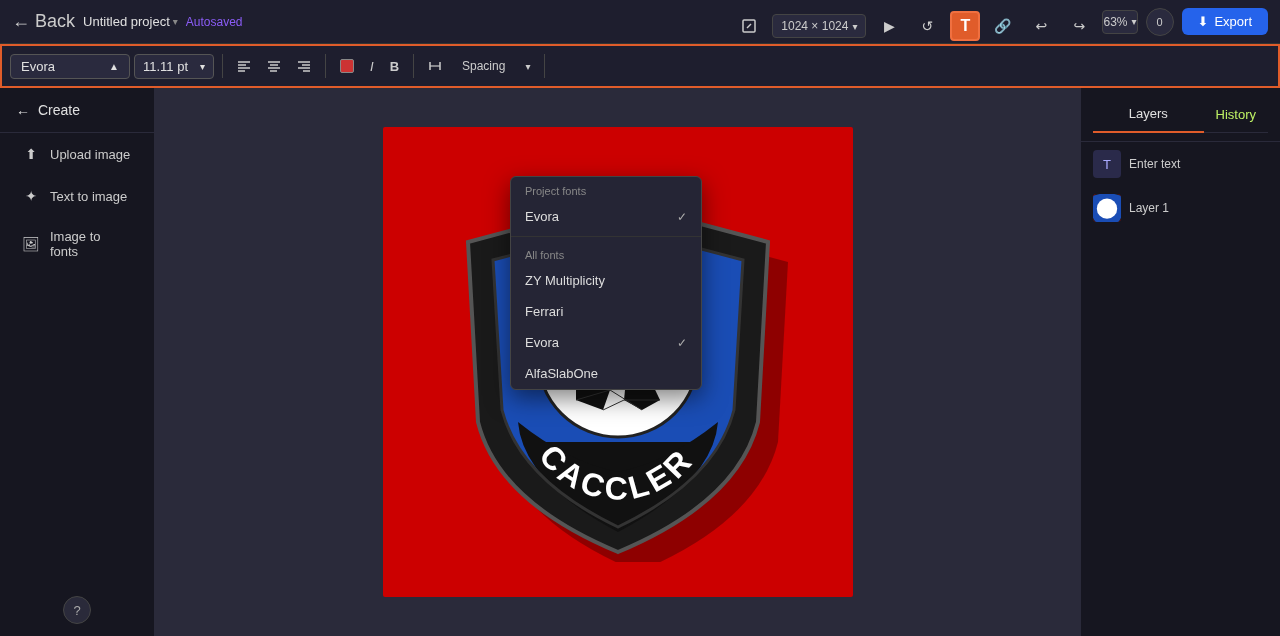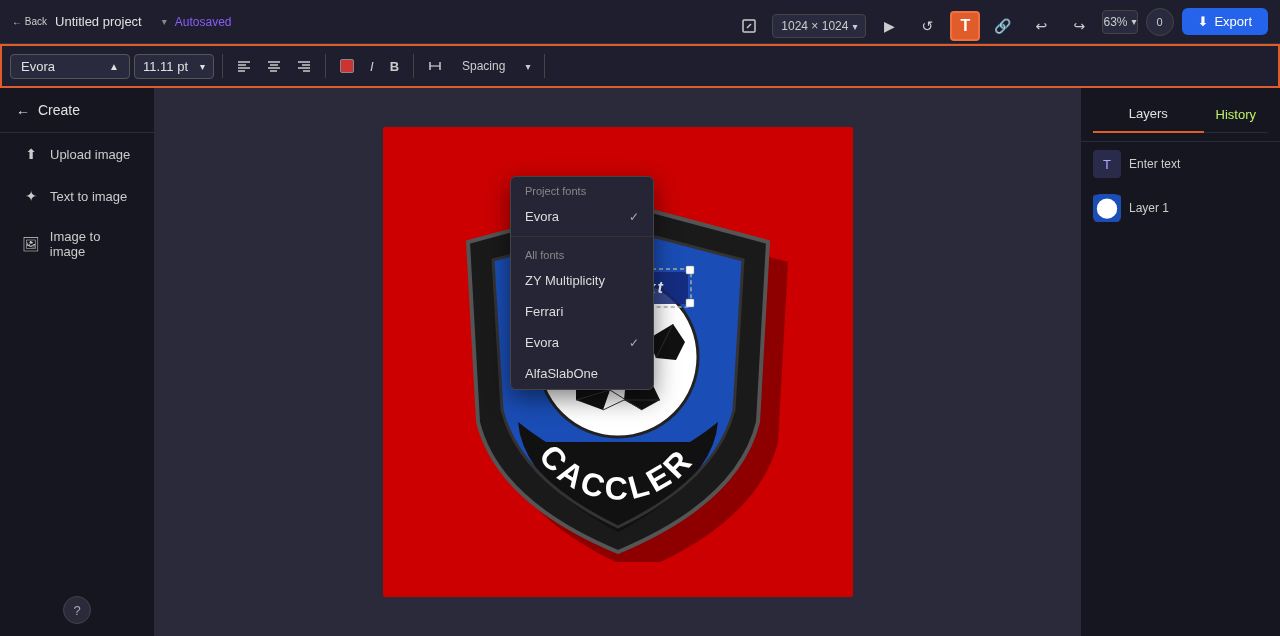--- a/index.html
+++ b/index.html
@@ -30,30 +30,30 @@
       display: flex;
       align-items: center;
       gap: 8px;
       flex: 1;
     }
     .back-btn {
       display: flex;
       align-items: center;
       gap: 4px;
       color: #aaa;
-      font-size: 10px;
+      font-size: 18px;
       cursor: pointer;
       background: none;
       border: none;
       color: #ccc;
     }
     .project-name {
       display: flex;
       align-items: center;
-      gap: 20px;
+      gap: 3px;
       font-size: 13px;
       font-weight: 500;
       color: #e0e0e0;
       cursor: pointer;
     }
     .autosaved {
       font-size: 12px;
       color: #8b5cf6;
     }
     .topbar-center {
@@ -315,21 +315,21 @@
     .badge-svg {
       width: 380px;
       height: 400px;
     }
 
     
     .font-dropdown {
       position: absolute;
       top: 88px;
       left: 355px;
-      width: 144px;
+      width: 192px;
       background: #252535;
       border: 1px solid #444;
       border-radius: 6px;
       box-shadow: 0 8px 24px rgba(0,0,0,0.5);
       z-index: 100;
       overflow: hidden;
     }
     .dropdown-section-label {
       padding: 8px 14px 4px;
       font-size: 11px;
@@ -532,21 +532,21 @@
     <div class="sidebar-item">
       <span class="icon">⬆</span>
       <span>Upload image</span>
     </div>
     <div class="sidebar-item">
       <span class="icon">✦</span>
       <span>Text to image</span>
     </div>
     <div class="sidebar-item">
       <span class="icon">🖼</span>
-      <span>Image to image</span>
+      <span>Image to fonts</span>
     </div>
     <div class="help-btn">
       <div class="help-circle">?</div>
     </div>
   </div>
 
   <div class="canvas-area">
 
     <div class="font-dropdown">
       <div class="dropdown-section-label">Project fonts</div>

